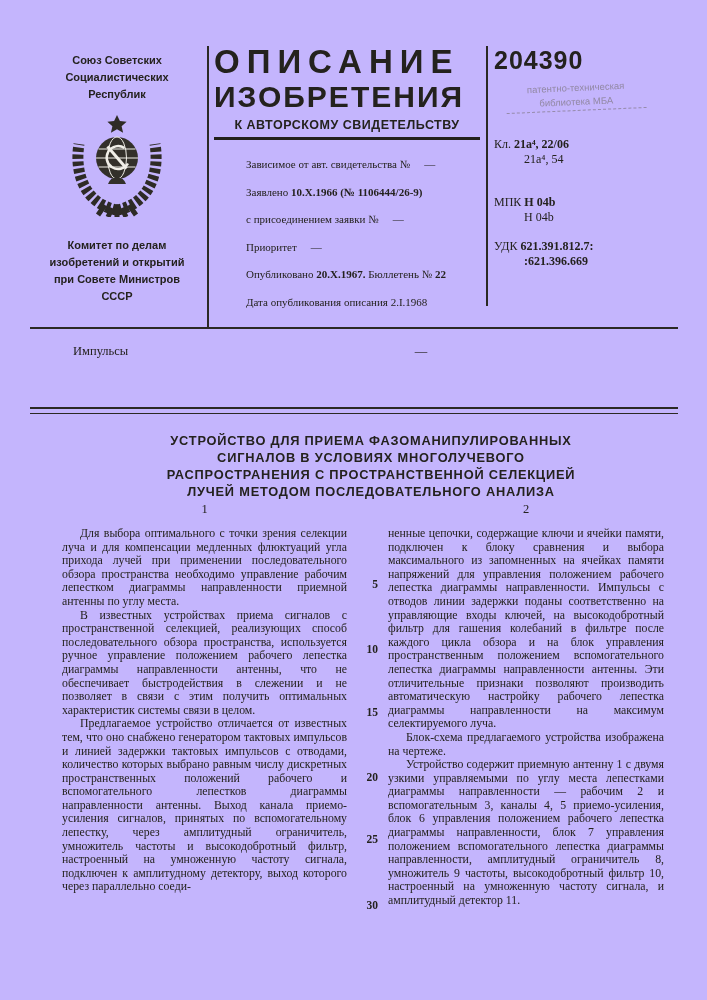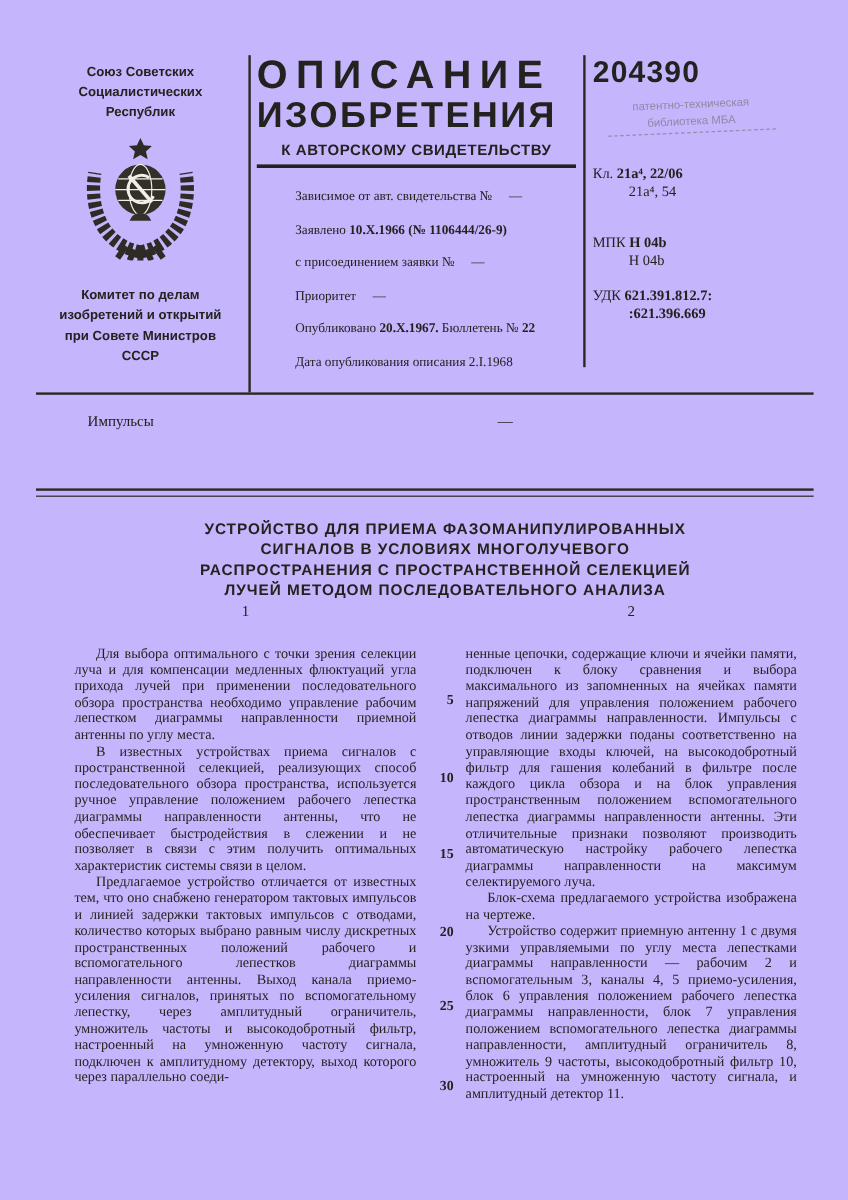--- a/index.html
+++ b/index.html
@@ -60,21 +60,21 @@
   .title{position:absolute; left:101px; top:432px; width:540px; text-align:center;
          font-family:"Liberation Sans","DejaVu Sans",sans-serif; font-weight:bold; font-size:12.8px; letter-spacing:.8px;}
   .title-line{line-height:17px;}
 
   
   .cols{position:absolute; left:62px; top:501px; width:602px;}
   .col-headers{display:flex;}
   .col-head{font-size:12.5px; text-align:center; line-height:16px;}
   .col-head-1{width:285px;}
   .col-head-2{width:276px; margin-left:41px;}
-  .col-body{display:flex; margin-top:21px;}
+  .col-body{display:flex; margin-top:10px;}
   .col{width:285px; font-size:11.8px; line-height:13.6px; text-align:justify; hyphens:auto;}
   .col-right{width:276px; margin-left:41px;}
   .col p{margin:0; text-indent:18px;}
   .col p.no-indent{text-indent:0;}
   .gutter-num{position:absolute; left:288px; width:28px; text-align:right;
               font-size:11.5px; font-weight:bold;}
   .ln-5 {top:77px;} .ln-10{top:142px;} .ln-15{top:205px;}
   .ln-20{top:270px;} .ln-25{top:332px;} .ln-30{top:398px;}
 </style>
 </head>

